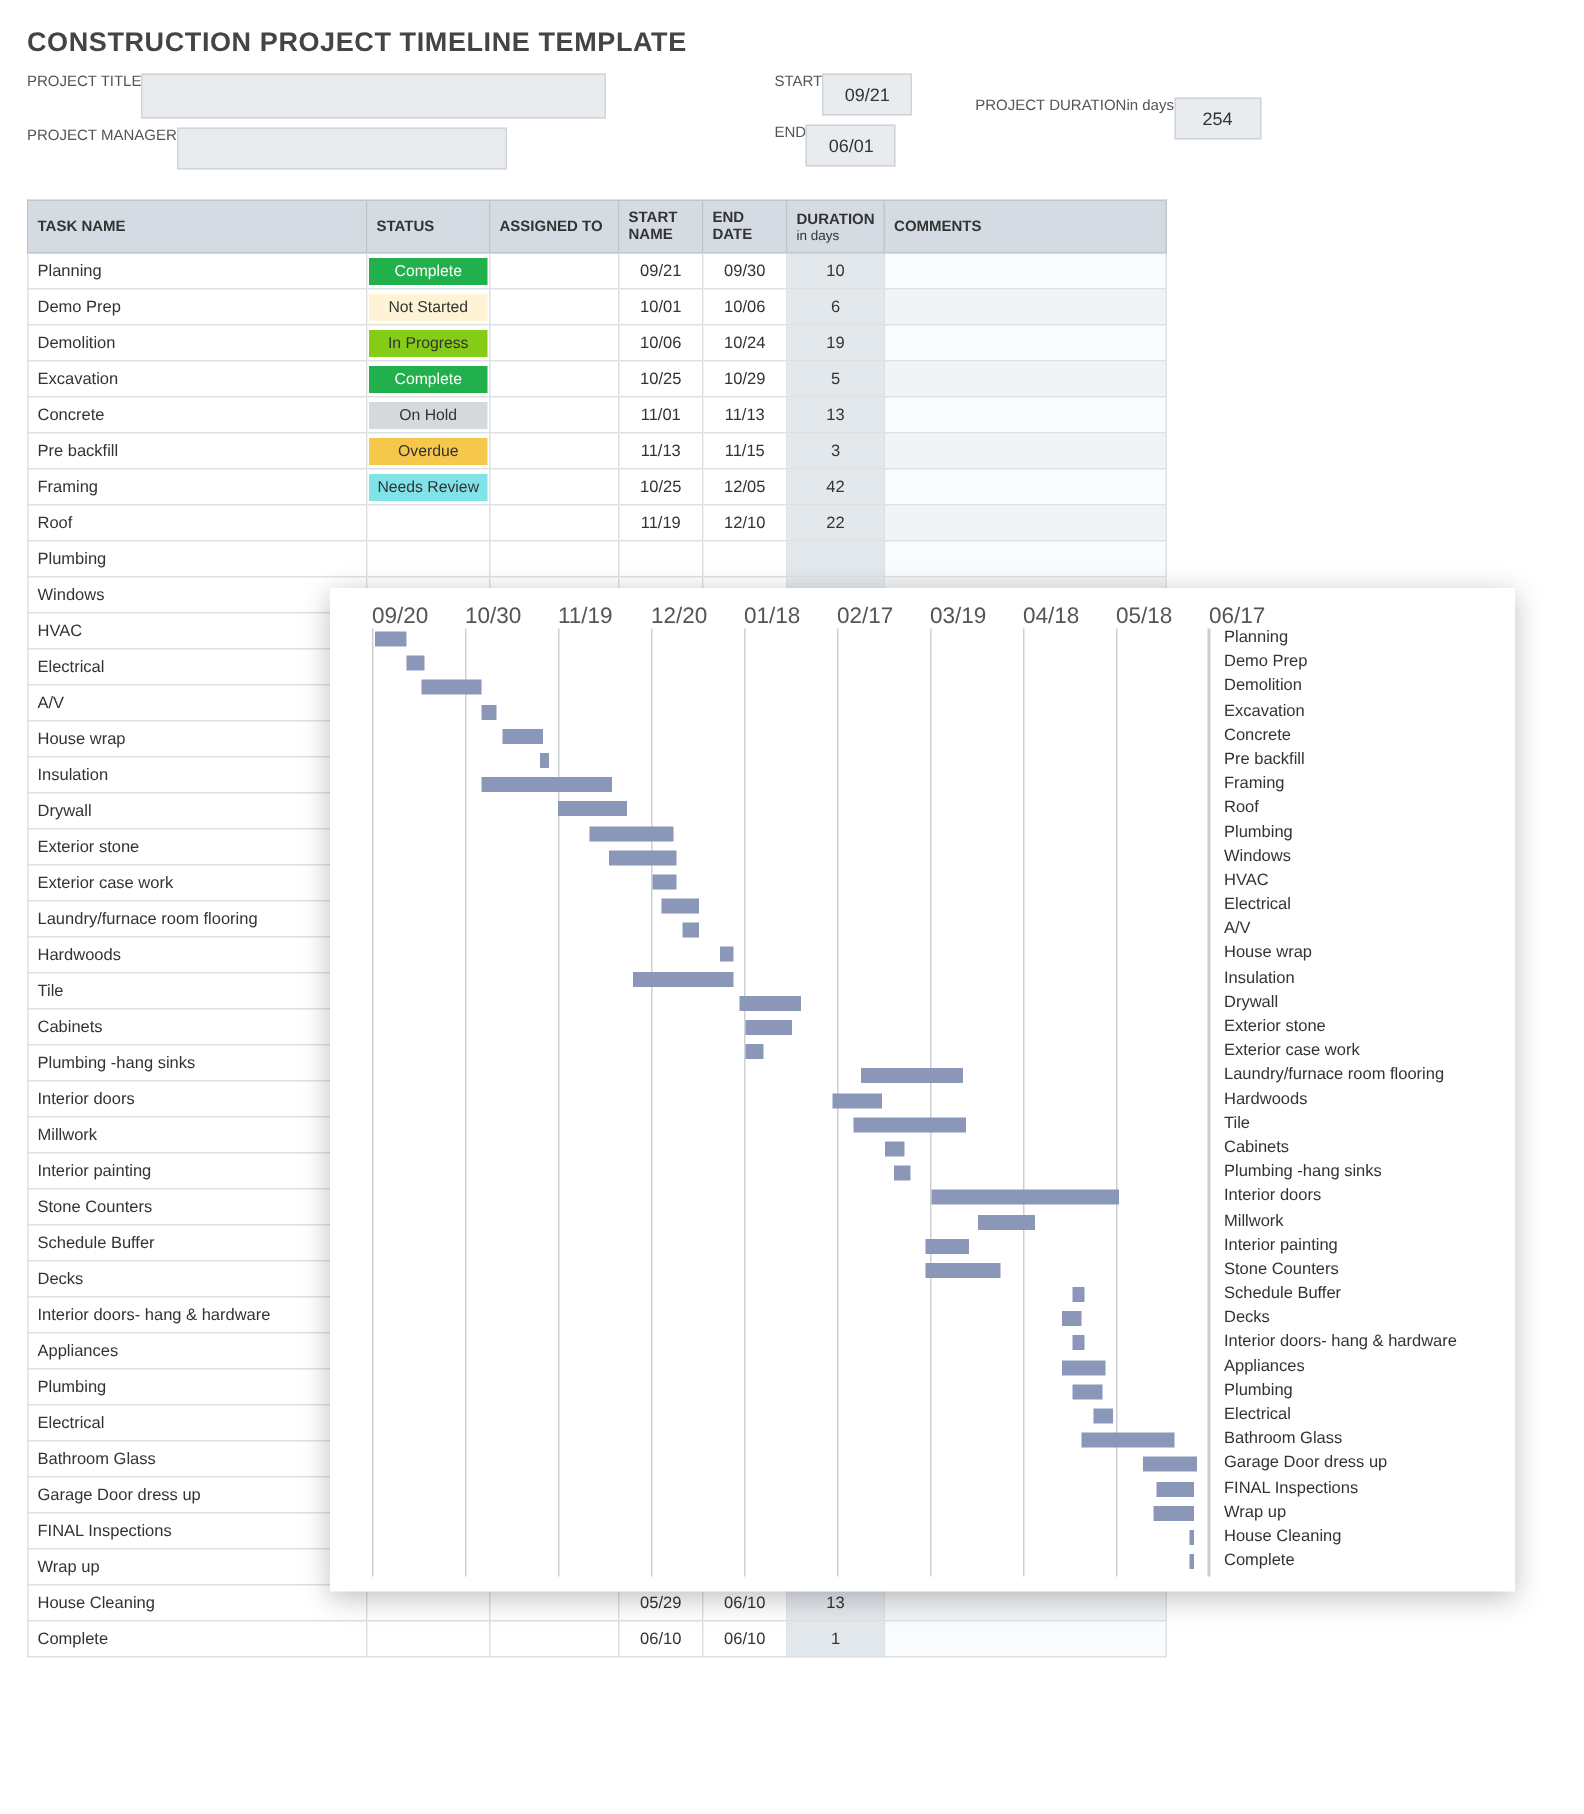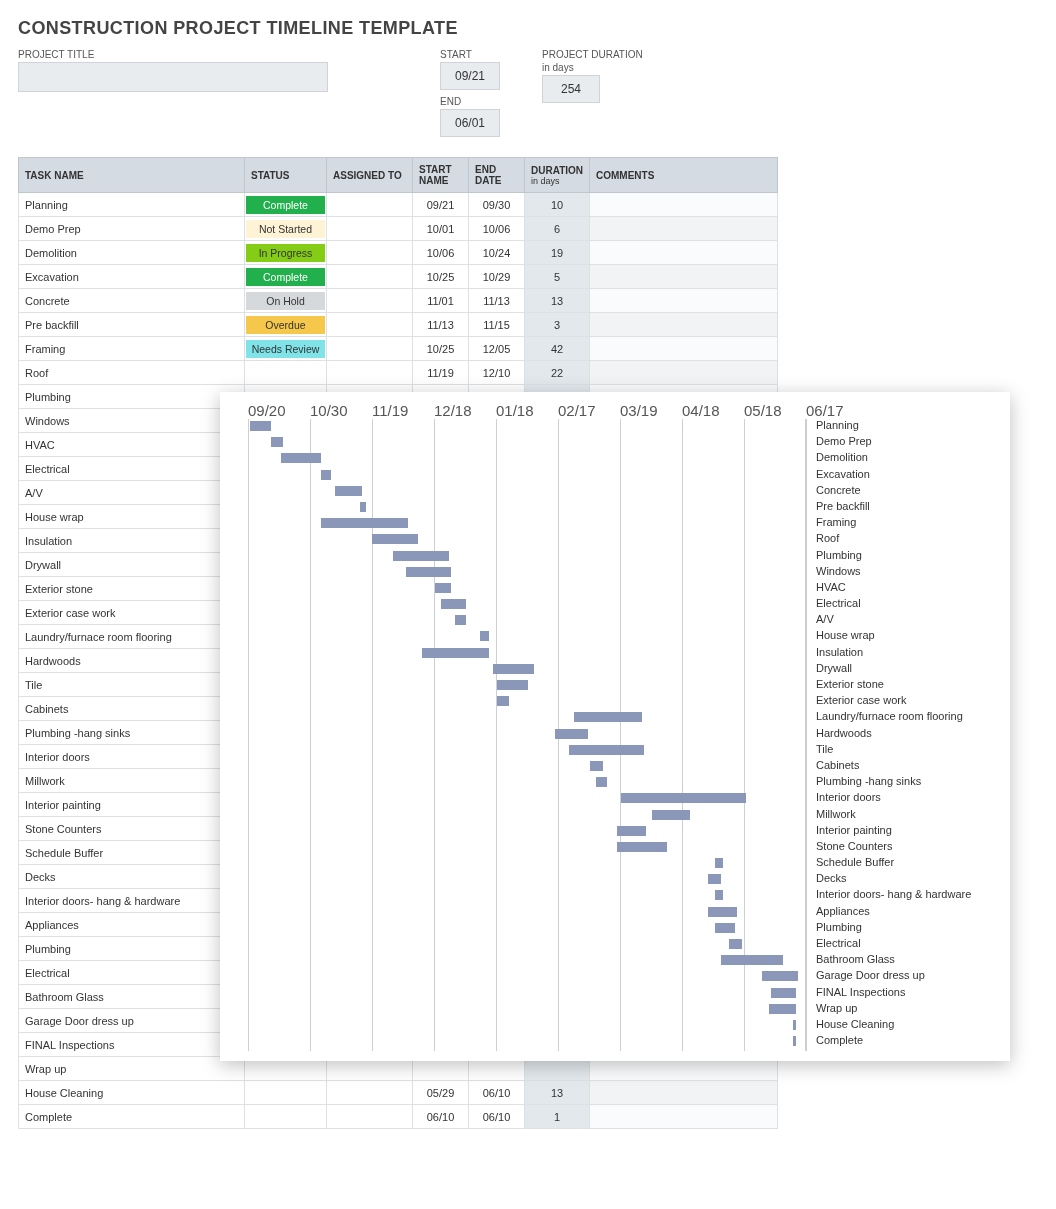--- a/index.html
+++ b/index.html
@@ -14,21 +14,21 @@
     width: 1056px;
   }
   h1 {
     font-size: 18px;
     font-weight: 600;
     letter-spacing: 0.4px;
     color: #444;
     margin: 0 0 10px 0;
   }
   .info-row { display: flex; gap: 16px; margin-bottom: 20px; }
-  .info-col { display: flex; flex-direction: column; }
+  .info-col { display: flex; flex-direction: row; }
   .info-label { font-size: 10px; color: #555; margin-bottom: 2px; text-transform: uppercase; }
   .info-box {
     background: #e9ecef;
     border: 1px solid #d0d4d8;
     padding: 6px 10px;
     min-height: 28px;
     min-width: 44px;
     font-size: 12px;
     color: #333;
     display: flex;
@@ -111,35 +111,39 @@
 <body>
 
 <h1>CONSTRUCTION PROJECT TIMELINE TEMPLATE</h1>
 
 <div class="info-row">
   <div>
     <div class="info-col">
       <span class="info-label">PROJECT TITLE</span>
       <div class="info-box wide"></div>
     </div>
+    <div class="info-col manager">
+      <span class="info-label">PROJECT MANAGER</span>
+      <div class="info-box" style="width:220px"></div>
+    </div>
   </div>
   <div style="width:80px"></div>
   <div>
     <div class="info-col">
       <span class="info-label">START</span>
       <div class="info-box small">09/21</div>
     </div>
     <div class="info-col manager">
       <span class="info-label">END</span>
       <div class="info-box small">06/01</div>
     </div>
   </div>
   <div style="width:10px"></div>
   <div>
-    <div class="info-col" style="">
+    <div class="info-col" style="margin-top:16px">
       <span class="info-label" style="text-transform:none">PROJECT DURATION</span>
       <span class="info-label" style="text-transform:none">in days</span>
       <div class="info-box med-">254</div>
     </div>
   </div>
 </div>
 
 <table class="main">
   <thead>
     <tr>
@@ -519,21 +523,21 @@
         <td style="background: rgb(250, 251, 252);"></td>
       </tr>
     </tbody>
 </table>
 
 <div class="gantt-wrap">
   <div class="gantt-dates" id="gantt-dates">
       <span>09/20</span>
       <span>10/30</span>
       <span>11/19</span>
-      <span>12/18</span>
+      <span>12/20</span>
       <span>01/18</span>
       <span>02/17</span>
       <span>03/19</span>
       <span>04/18</span>
       <span>05/18</span>
       <span>06/17</span>
     </div>
   <div class="gantt-body">
     <div class="gantt-chartarea" id="gantt-chart-area" style="height: 631.8px;">
         <div class="gantt-vline" style="left: 0px;"></div>

